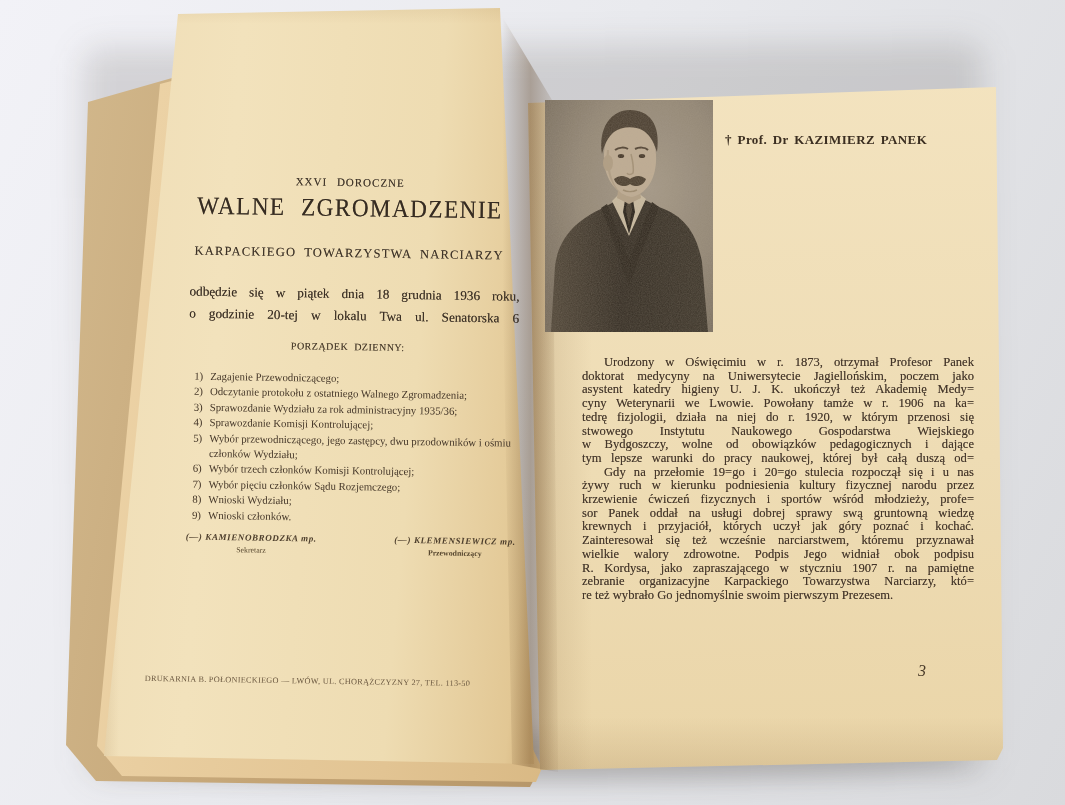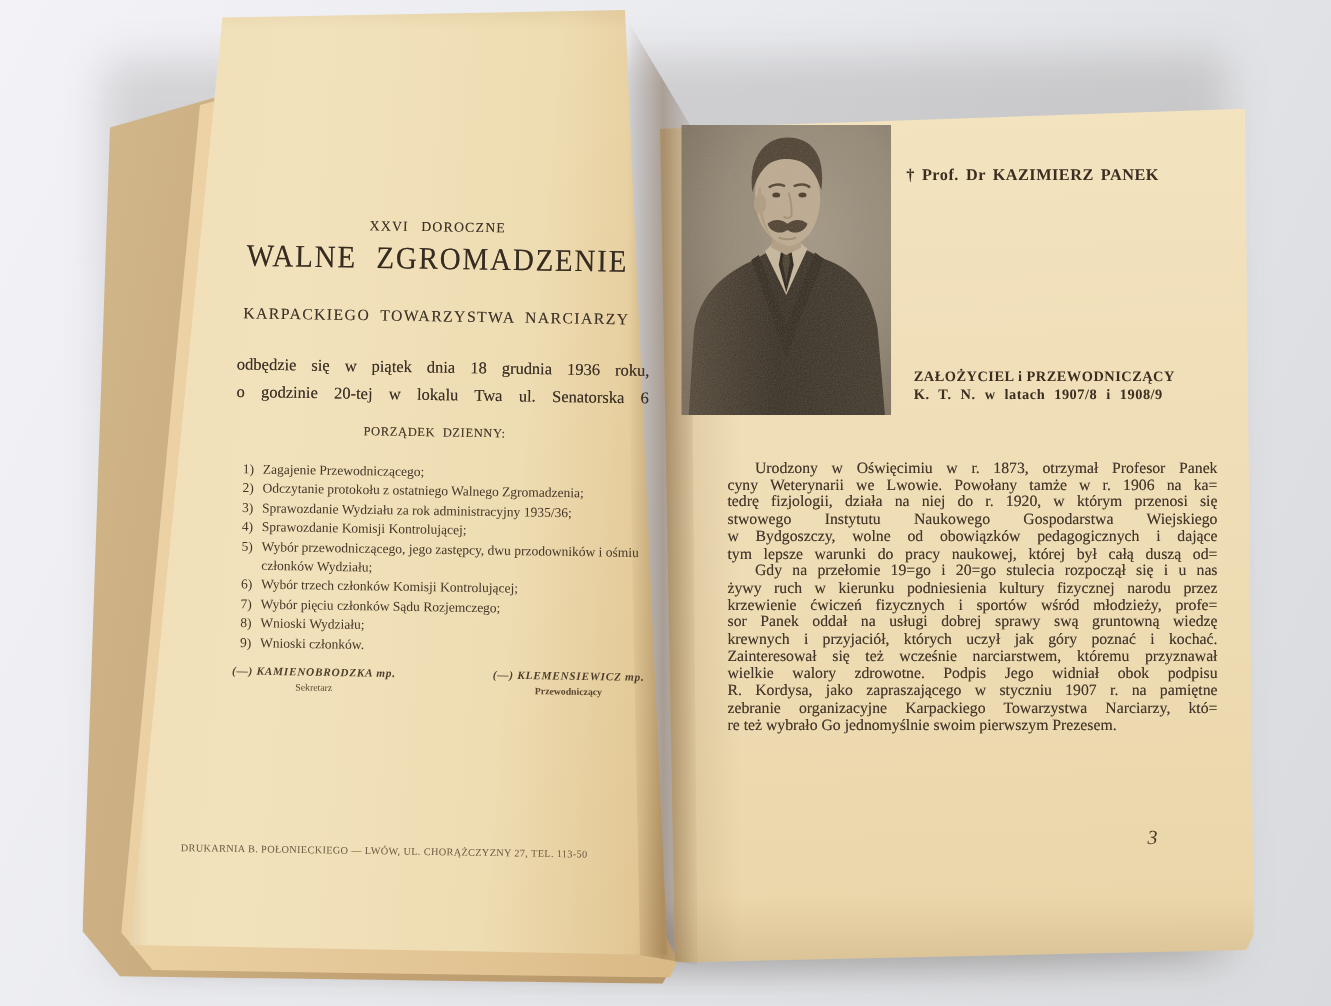--- a/index.html
+++ b/index.html
@@ -61,21 +61,21 @@
            letter-spacing:.3px;color:#6b5840;}
 
   .right-content{left:528px;top:0;width:480px;height:640px;z-index:8;color:#44362a;}
   .right-content>div{position:absolute;}
   .photo{left:17px;top:100px;width:168px;height:232px;overflow:hidden;}
   .cap-title{left:197px;top:132px;width:272px;font-size:13px;font-weight:bold;
              letter-spacing:.4px;word-spacing:2px;color:#3b2e21;}
   .cap-role{left:203px;top:295px;font-size:11.5px;font-weight:bold;line-height:14px;
             letter-spacing:.4px;color:#3b2e21;}
   .cap-role2{word-spacing:4px;}
-  .body-text{left:54px;top:368px;width:392px;}
+  .body-text{left:54px;top:356px;width:392px;}
   .bline{font-size:12.6px;line-height:13.7px;text-align:justify;text-align-last:justify;
          text-shadow:0 0 .35px rgba(68,54,42,.55);}
   .bline.first{padding-left:22px;}
   .bline.last{text-align-last:left;}
   .pageno{left:390px;top:662px;font-size:16px;font-style:italic;color:#4b3c2a;}
 </style>
 </head>
 <body>
 
 <div class="scene">
@@ -197,29 +197,27 @@
         <ellipse cx="76" cy="56" rx="3.2" ry="2" fill="#3e3226"></ellipse>
         <ellipse cx="97" cy="56" rx="3.2" ry="2" fill="#3e3226"></ellipse>
         <path d="M86,54 C88,62 89,68 88,73 C86,75 83,75 82,73" stroke="#a8967c" stroke-width="1.5" fill="none"></path>
         <path d="M69,79 C75,74 81,76 85,79 C89,76 95,74 101,79 C99,86 90,88 85,84 C80,88 71,86 69,79 Z" fill="#453a2d"></path>
         <path d="M78,90 C82,92 88,92 92,90" stroke="#a08e74" stroke-width="1.5" fill="none"></path>
         <rect width="168" height="232" filter="url(#grain)" opacity="0.33"></rect>
         <rect width="168" height="232" fill="#8a6f47" opacity="0.10"></rect>
       </svg>
     </div>
     <div class="cap-title">† Prof. Dr KAZIMIERZ PANEK</div>
-    <div class="cap-role">
-      <div>ZAŁOŻYCIEL i PRZEWODNICZĄCY</div>
-      <div class="cap-role2">K. T. N. w latach 1907/8 i 1908/9</div>
-    </div>
     <div class="body-text">
 
         <div class="bline first">Urodzony w Oświęcimiu w r. 1873, otrzymał Profesor Panek</div>
 
-
+        <div class="bline">doktorat medycyny na Uniwersytecie Jagiellońskim, poczem jako</div>
+
+        <div class="bline">asystent katedry higieny U. J. K. ukończył też Akademię Medy=</div>
 
         <div class="bline">cyny Weterynarii we Lwowie. Powołany tamże w r. 1906 na ka=</div>
 
         <div class="bline">tedrę fizjologii, działa na niej do r. 1920, w którym przenosi się</div>
 
 
         <div class="bline">stwowego Instytutu Naukowego Gospodarstwa Wiejskiego</div>
 
         <div class="bline">w Bydgoszczy, wolne od obowiązków pedagogicznych i dające</div>
 

